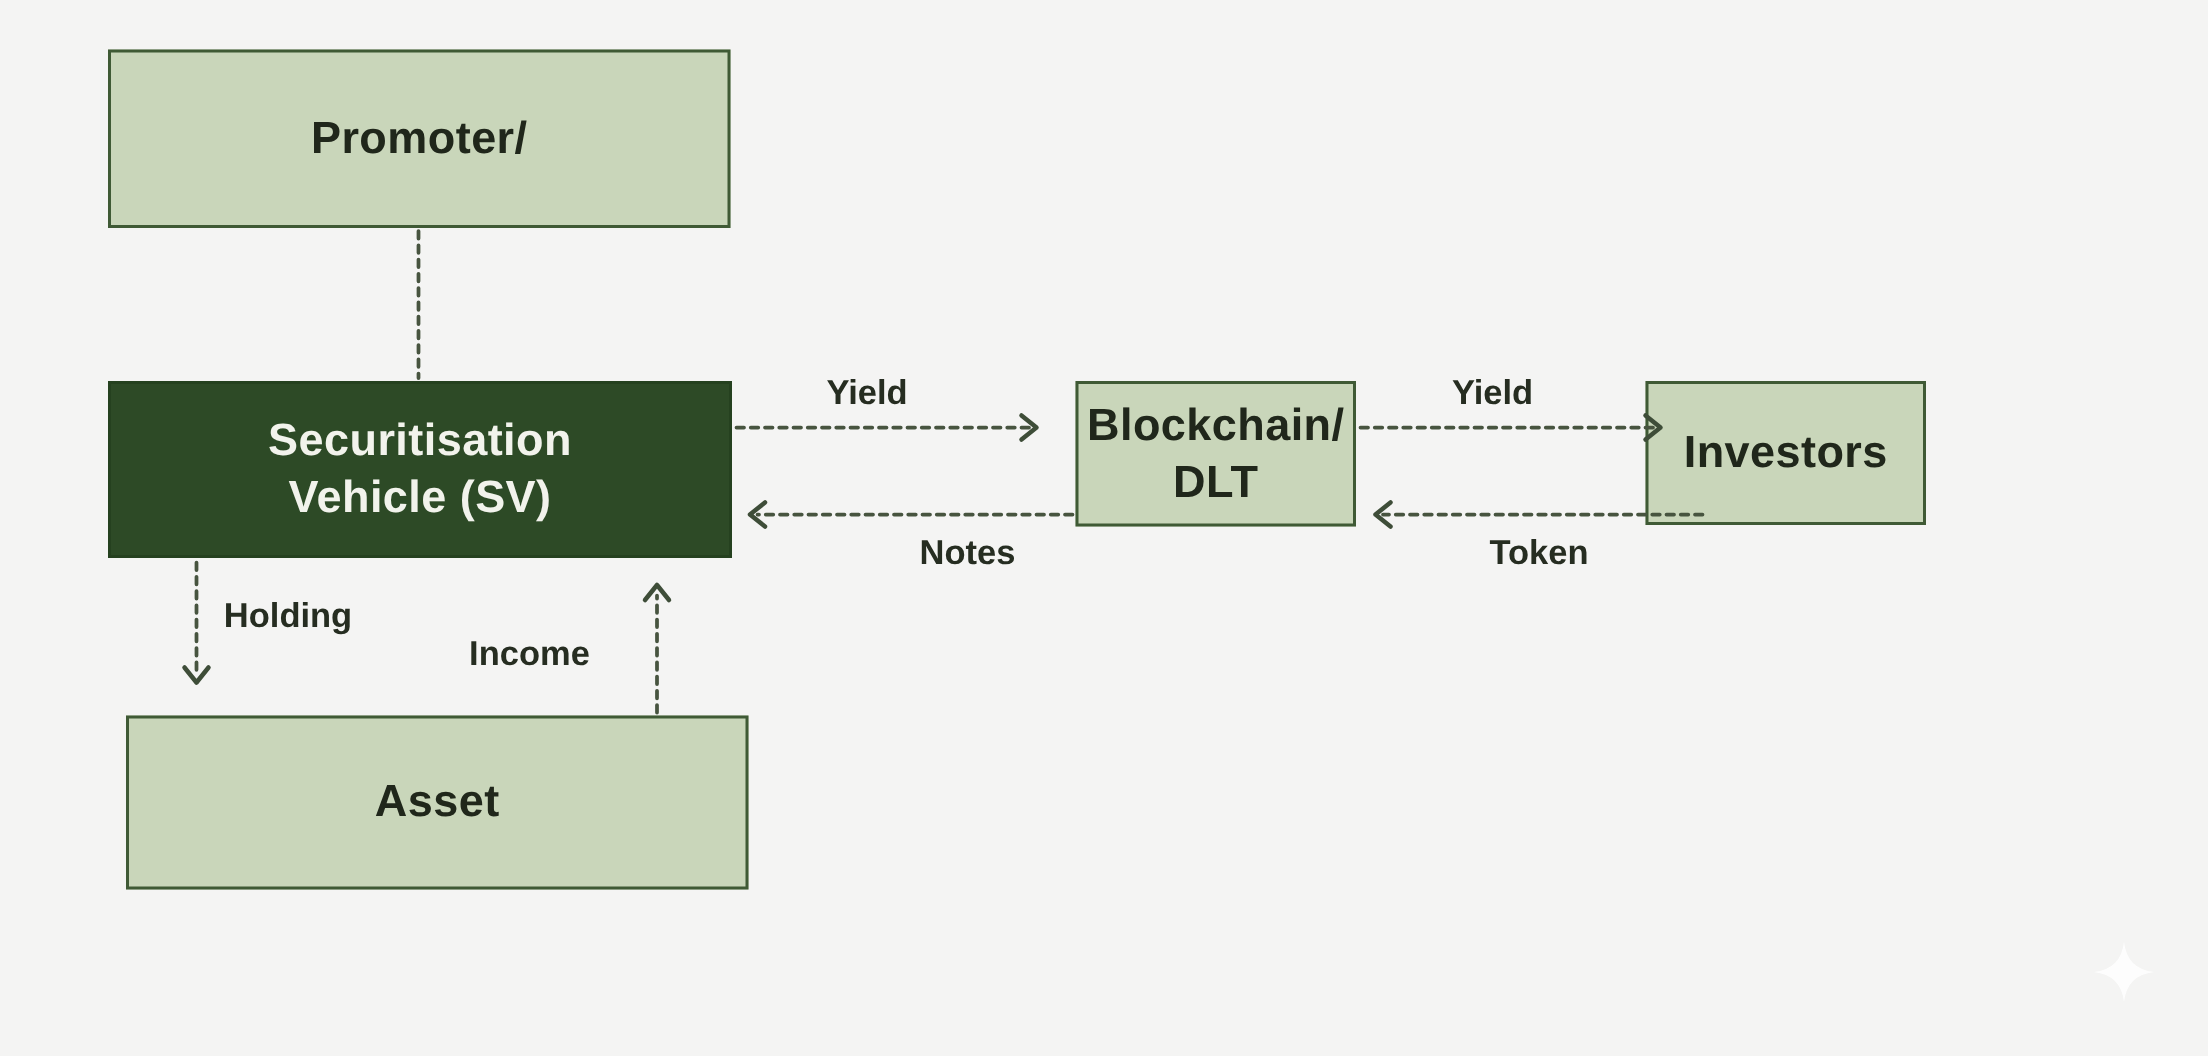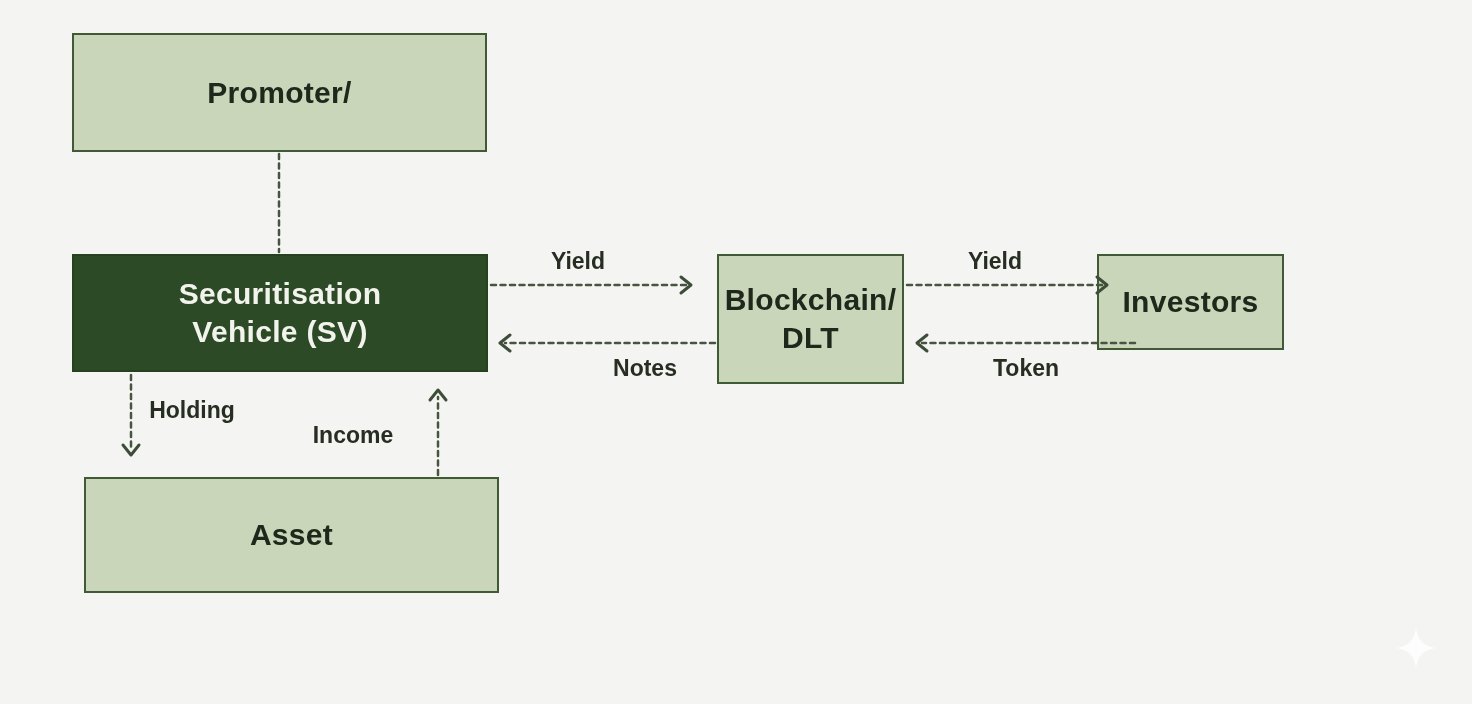--- a/index.html
+++ b/index.html
@@ -33,21 +33,21 @@
   }
   .node.dark {
     background: #2d4a26;
     border: 2px solid #25411f;
     color: #f2f3ec;
   }
 
   .node-promoter   { left: 72px;   top: 33px;  width: 415px; height: 119px; }
   .node-sv         { left: 72px;   top: 254px; width: 416px; height: 118px; }
   .node-asset      { left: 84px;   top: 477px; width: 415px; height: 116px; }
-  .node-blockchain { left: 717px;  top: 254px; width: 187px; height: 130px; }
+  .node-blockchain { left: 717px;  top: 254px; width: 187px; height: 97px; }
   .node-investors  { left: 1097px; top: 254px; width: 187px; height: 96px; }
 
   .connectors {
     position: absolute;
     left: 0; top: 0;
     width: 1472px;
     height: 704px;
     pointer-events: none;
   }
   .dash {

